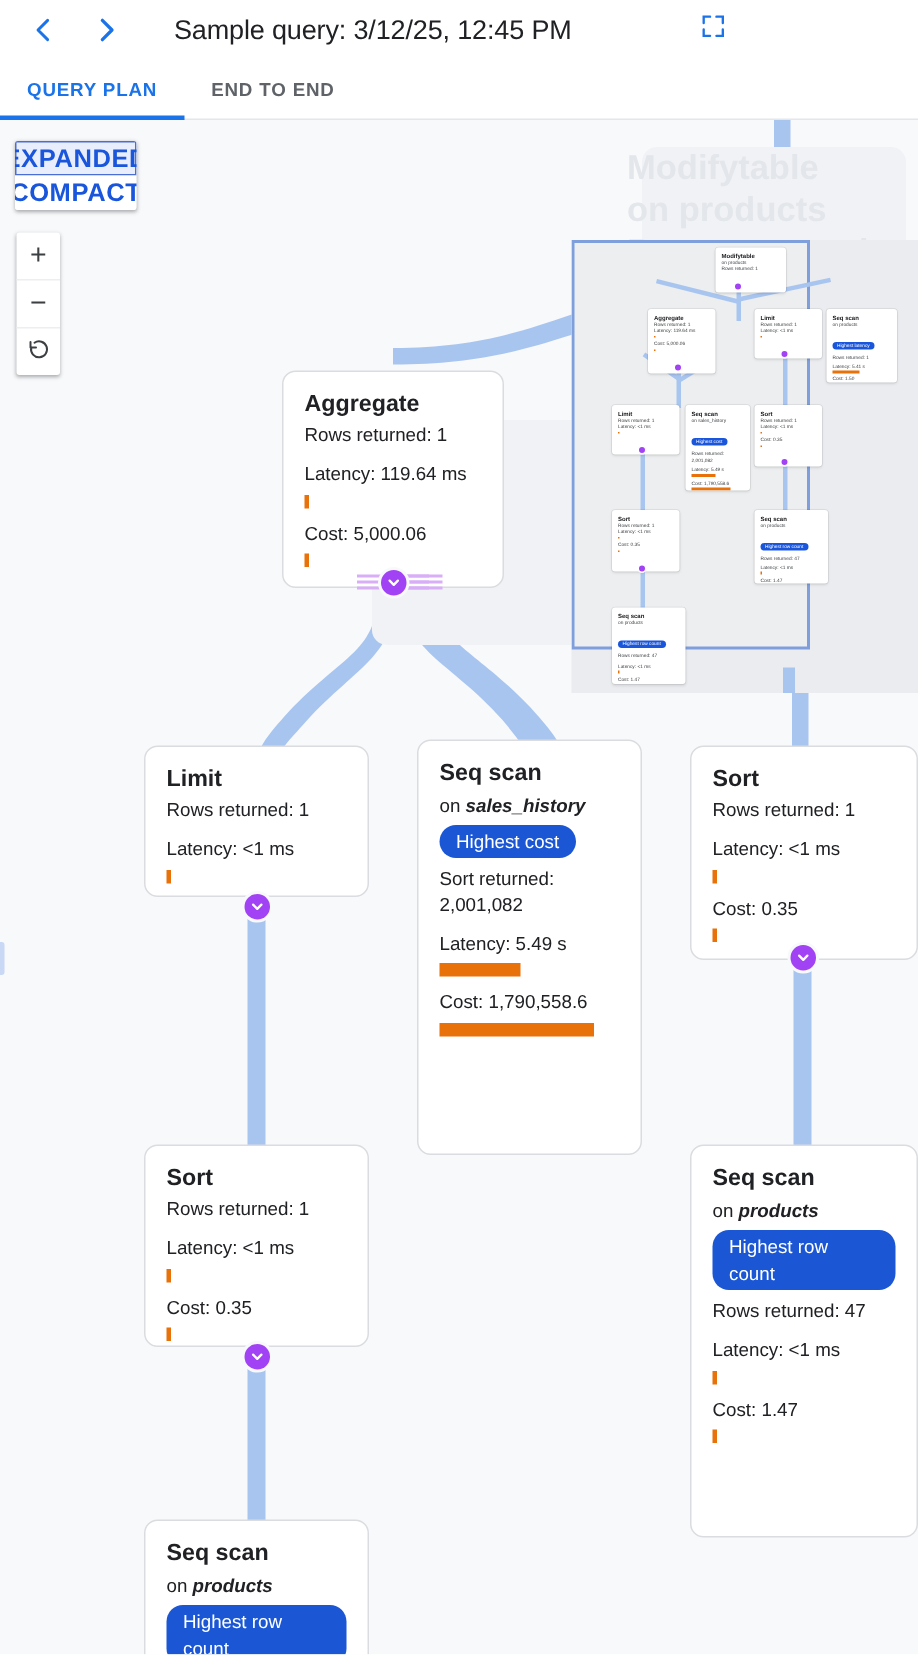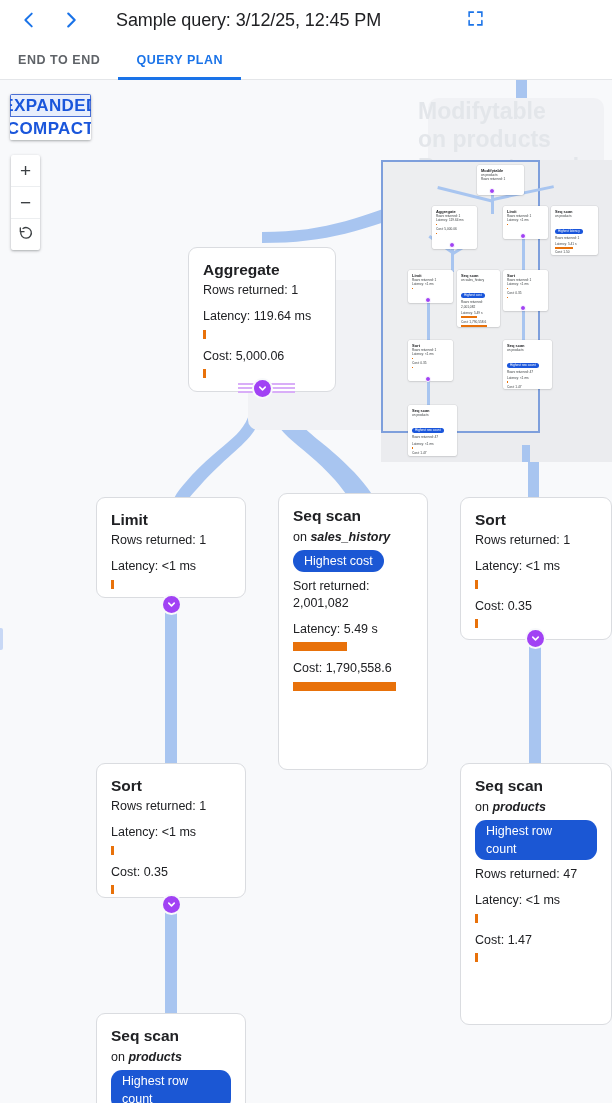--- a/index.html
+++ b/index.html
@@ -200,25 +200,25 @@
           <polyline points="3 9 3 3 9 3"></polyline>
             <polyline points="15 3 21 3 21 9"></polyline>
           <polyline points="21 15 21 21 15 21"></polyline>
             <polyline points="9 21 3 21 3 15"></polyline>
         </svg>
       </span>
     </div>
   </div>
 
   <div class="tabs">
+    <div class="tab active">
+      <span>QUERY PLAN</span>
+    </div>
     <div class="tab">
       <span>END TO END</span>
-    </div>
-    <div class="tab active">
-      <span>QUERY PLAN</span>
     </div>
   </div>
 
   <div class="canvas">
 
     <div class="ghost-card" style="left:428px; top:18px; width:176px; height:120px;"></div>
     <div class="ghost-card" style="left:248px; top:200px; width:180px; height:150px;"></div>
     <div class="ghost" style="left:418px; top:18px; font-size:23px;">Modifytable</div>
     <div class="ghost" style="left:418px; top:46px; font-size:23px;">on products</div>
     <div class="ghost" style="left:418px; top:74px; font-size:23px;">Rows returned</div>

